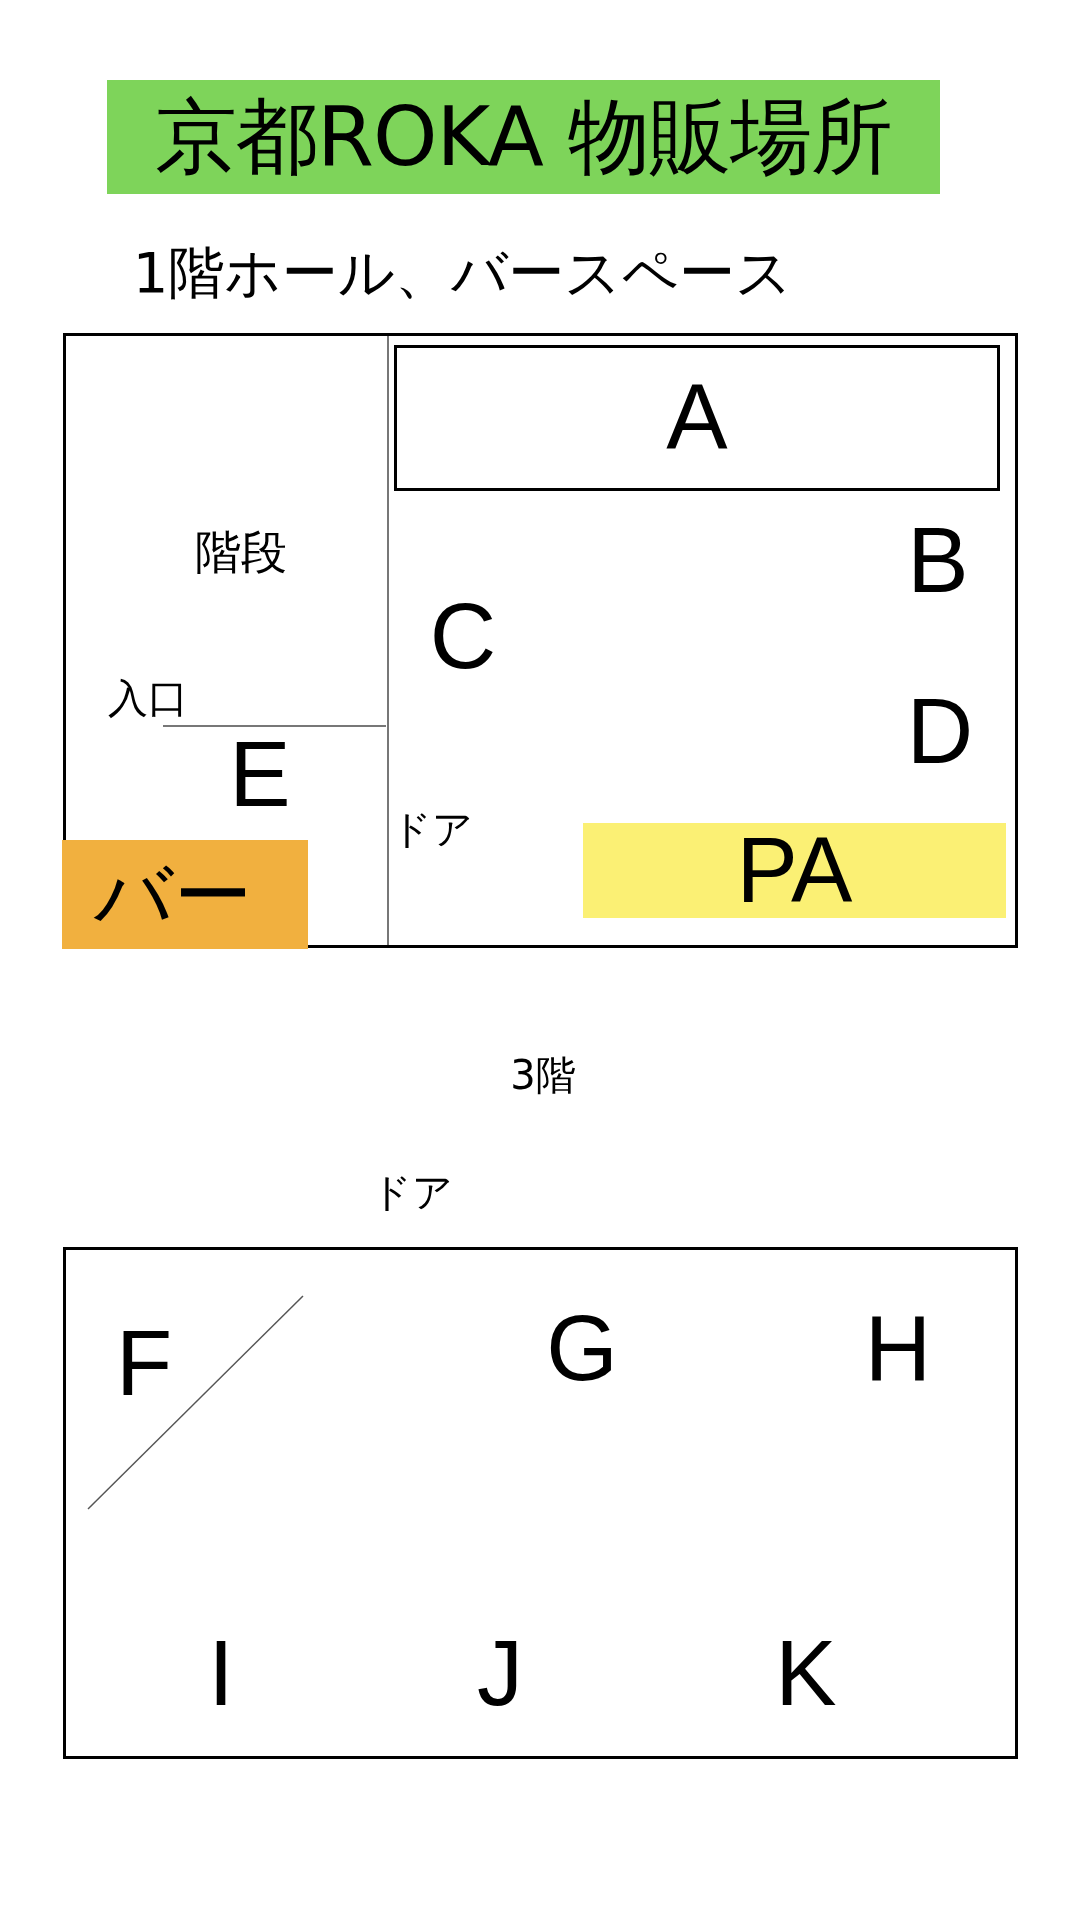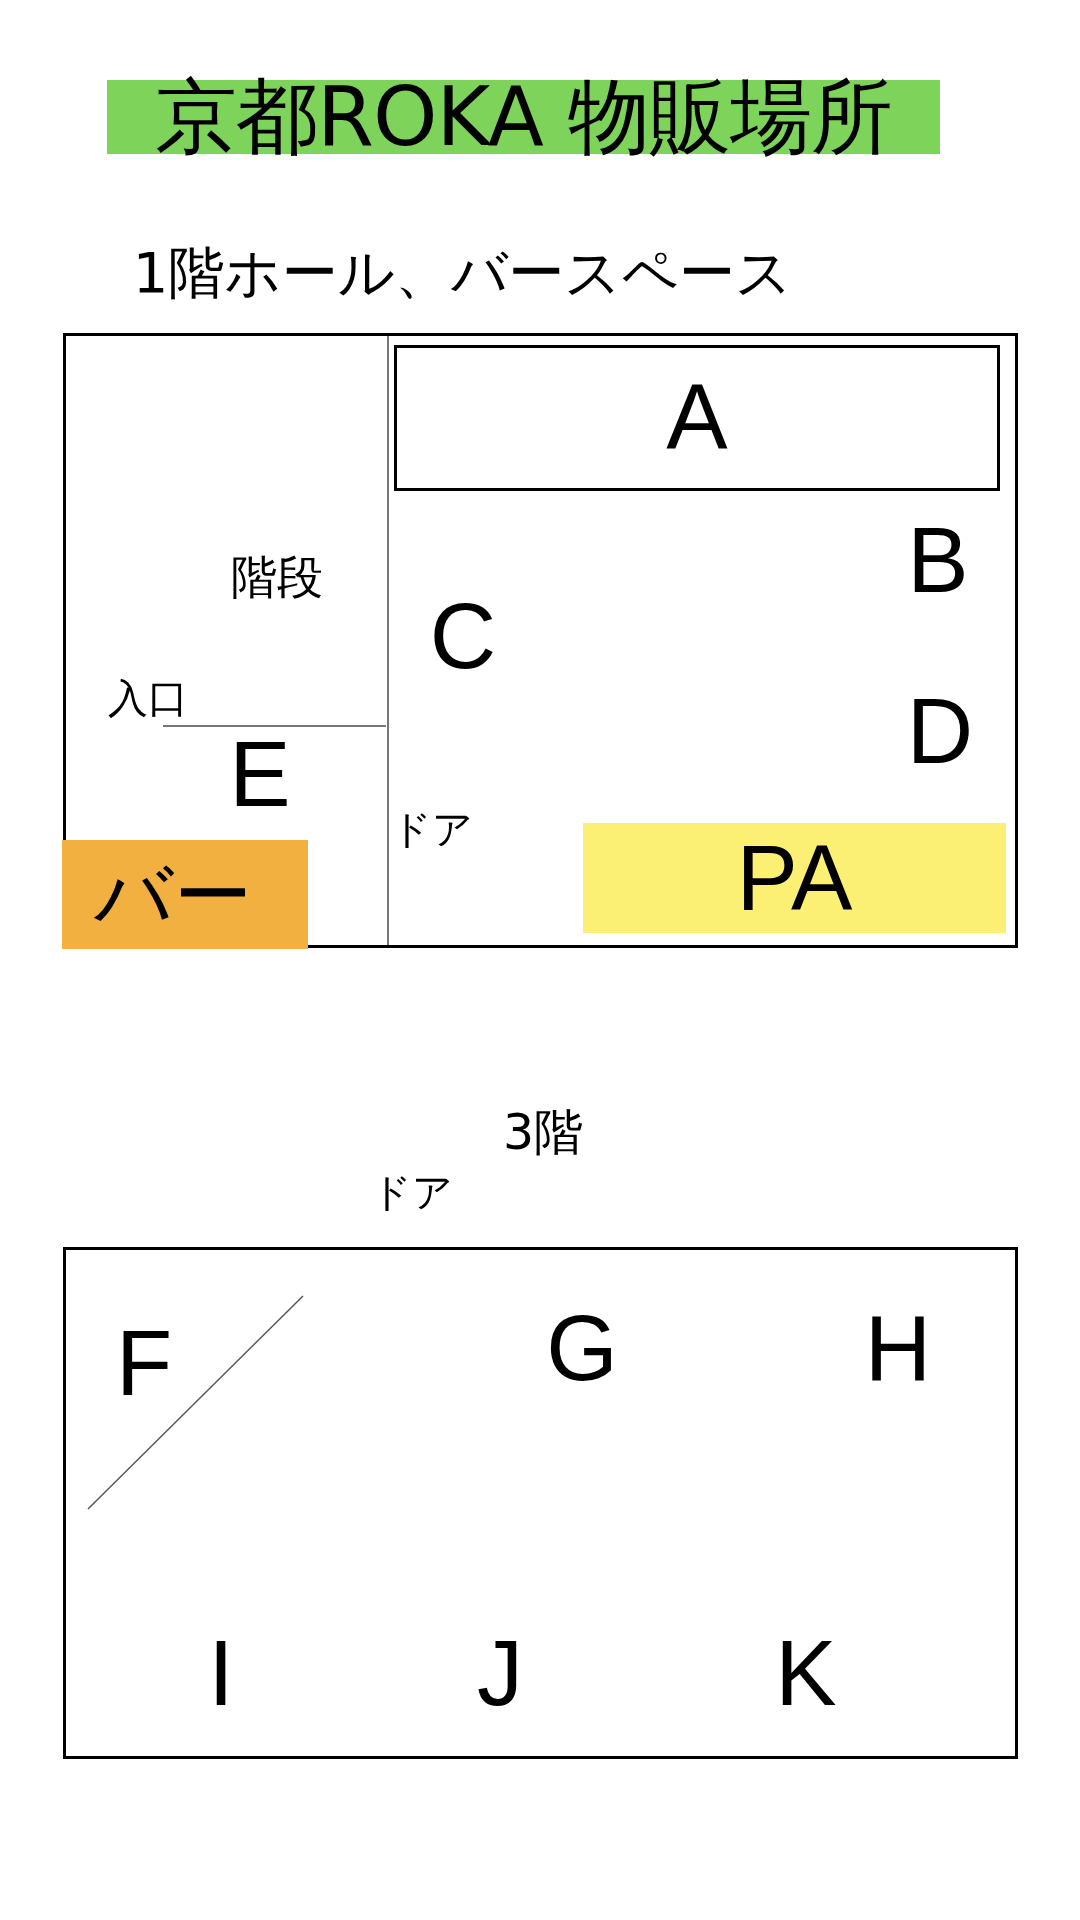--- a/index.html
+++ b/index.html
@@ -1,38 +1,38 @@
 <!DOCTYPE html>
 <html><head>
 <meta charset="utf-8">
 <style>
   html, body { margin: 0; padding: 0; background: #ffffff; }
   body { width: 1080px; height: 1920px; position: relative; overflow: hidden;
          font-family: "DejaVu Sans", "Liberation Sans", sans-serif; color: #000; }
   .abs { position: absolute; }
-  .title-box { left: 107px; top: 80px; width: 833px; height: 74px; background: #7ED45A;
+  .title-box { left: 107px; top: 80px; width: 833px; height: 114px; background: #7ED45A;
                display: flex; align-items: center; justify-content: center; }
   .title-text { font-size: 82px; line-height: 94px; white-space: nowrap; letter-spacing: -1px; }
   .subtitle { left: 0; width: 925px; text-align: center; white-space: nowrap; }
   .floor1-title { top: 238px; font-size: 56px; line-height: 70px; }
-  .floor3-title { top: 1100px; font-size: 49px; line-height: 66px; left: 443px; width: 200px; }
+  .floor3-title { top: 1042px; font-size: 40px; line-height: 66px; left: 443px; width: 200px; }
   .box { border: 3px solid #000; box-sizing: border-box; }
   .floor1 { left: 63px; top: 333px; width: 955px; height: 615px; }
   .floor3 { left: 63px; top: 1247px; width: 955px; height: 512px; }
   .divider-v { left: 387px; top: 336px; width: 2px; height: 609px; background: #777; }
   .divider-h { left: 163px; top: 725px; width: 223px; height: 2px; background: #777; }
   .booth-a { left: 394px; top: 345px; width: 606px; height: 146px; }
   .letter { font-family: "Liberation Sans", sans-serif; font-size: 92px; line-height: 92px;
             text-align: center; width: 120px; margin-left: -60px; }
   .small { font-size: 40px; line-height: 48px; white-space: nowrap; }
   .mid { font-size: 46px; line-height: 54px; white-space: nowrap; }
   .bar-box { left: 62px; top: 840px; width: 246px; height: 109px; background: #F1B03F;
              display: flex; align-items: center; justify-content: center; }
   .bar-text { font-size: 78px; line-height: 90px; white-space: nowrap; margin-left: -24px; }
-  .pa-box { left: 583px; top: 823px; width: 423px; height: 110px; background: #FBF074;
+  .pa-box { left: 583px; top: 823px; width: 423px; height: 95px; background: #FBF074;
             display: flex; align-items: center; justify-content: center; }
   .pa-text { font-family: "Liberation Sans", sans-serif; font-size: 92px; line-height: 115px; white-space: nowrap; margin-left: 0px; }
   .diag { left: 0; top: 0; width: 1080px; height: 1920px; pointer-events: none; }
 </style>
 </head>
 <body>
 
 <div class="abs title-box">
   <span class="title-text">京都ROKA 物販場所</span>
 </div>
@@ -43,21 +43,21 @@
 <div class="abs divider-v"></div>
 <div class="abs divider-h"></div>
 <div class="abs box booth-a"></div>
 
 <div class="abs letter" style="left:697px; top:371px;">A</div>
 <div class="abs letter" style="left:938px; top:514px;">B</div>
 <div class="abs letter" style="left:463px; top:590px;">C</div>
 <div class="abs letter" style="left:940px; top:685px;">D</div>
 <div class="abs letter" style="left:260px; top:728px;">E</div>
 
-<div class="abs mid" style="left:195px; top:550px;margin-left:36px;">階段</div>
+<div class="abs mid" style="left:195px; top:525px;">階段</div>
 <div class="abs small" style="left:80px; top:674px;margin-left:28px;">入口</div>
 <div class="abs small" style="left:391px; top:805px;">ドア</div>
 
 <div class="abs bar-box">
   <span class="bar-text">バー</span>
 </div>
 <div class="abs pa-box">
   <span class="pa-text">PA</span>
 </div>
 

